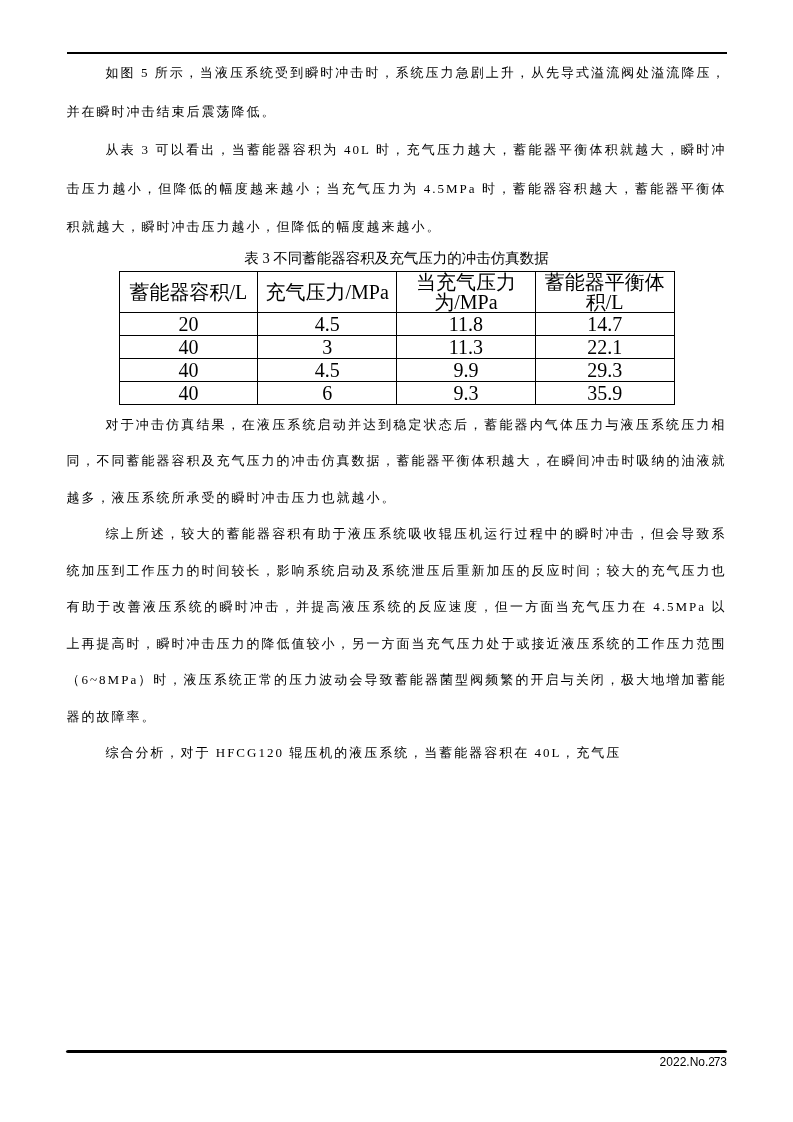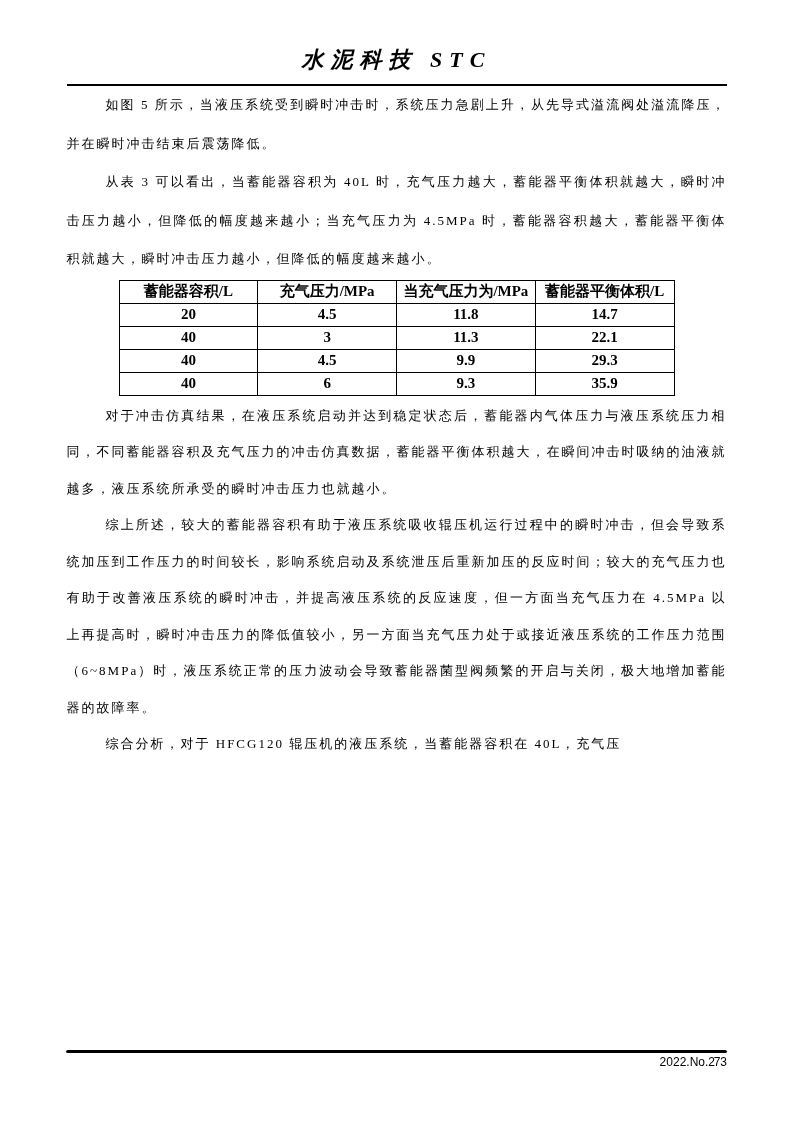--- a/index.html
+++ b/index.html
@@ -49,22 +49,22 @@
     width: 556px;
     margin: 0 auto;
     border-collapse: collapse;
     table-layout: fixed;
   }
   table.data-table th, table.data-table td {
     border: 1.2px solid #000;
     text-align: center;
     vertical-align: middle;
     height: 23px;
-    font-size: 15px;
-    font-weight: bold;
+    font-size: 20px;
+    font-weight: normal;
     padding: 0;
     line-height: 1;
   }
   .page-footer {
     position: absolute;
     left: 66px;
     width: 661px;
     top: 1050px;
   }
   .footer-rule {
@@ -86,34 +86,34 @@
   }
   .issue-label {
     position: absolute;
     right: 12px;
   }
 </style>
 </head>
 <body>
 
 <header class="page-header">
-  <span class="journal-title">水泥科技 STC</span>
   <div class="header-rule"></div>
 </header>
 
 <main class="content">
 
   <section class="content-before">
 
       <p class="para">如图 5 所示，当液压系统受到瞬时冲击时，系统压力急剧上升，从先导式溢流阀处溢流降压，并在瞬时冲击结束后震荡降低。</p>
 
       <p class="para">从表 3 可以看出，当蓄能器容积为 40L 时，充气压力越大，蓄能器平衡体积就越大，瞬时冲击压力越小，但降低的幅度越来越小；当充气压力为 4.5MPa 时，蓄能器容积越大，蓄能器平衡体积就越大，瞬时冲击压力越小，但降低的幅度越来越小。</p>
     </section>
 
   <section class="table-block">
+    <div class="table-caption">表 3 不同蓄能器容积及充气压力的冲击仿真数据</div>
     <table class="data-table">
       <thead>
         <tr>
           <th>蓄能器容积/L</th>
           <th>充气压力/MPa</th>
           <th>当充气压力为/MPa</th>
           <th>蓄能器平衡体积/L</th>
         </tr>
       </thead>
       <tbody>

